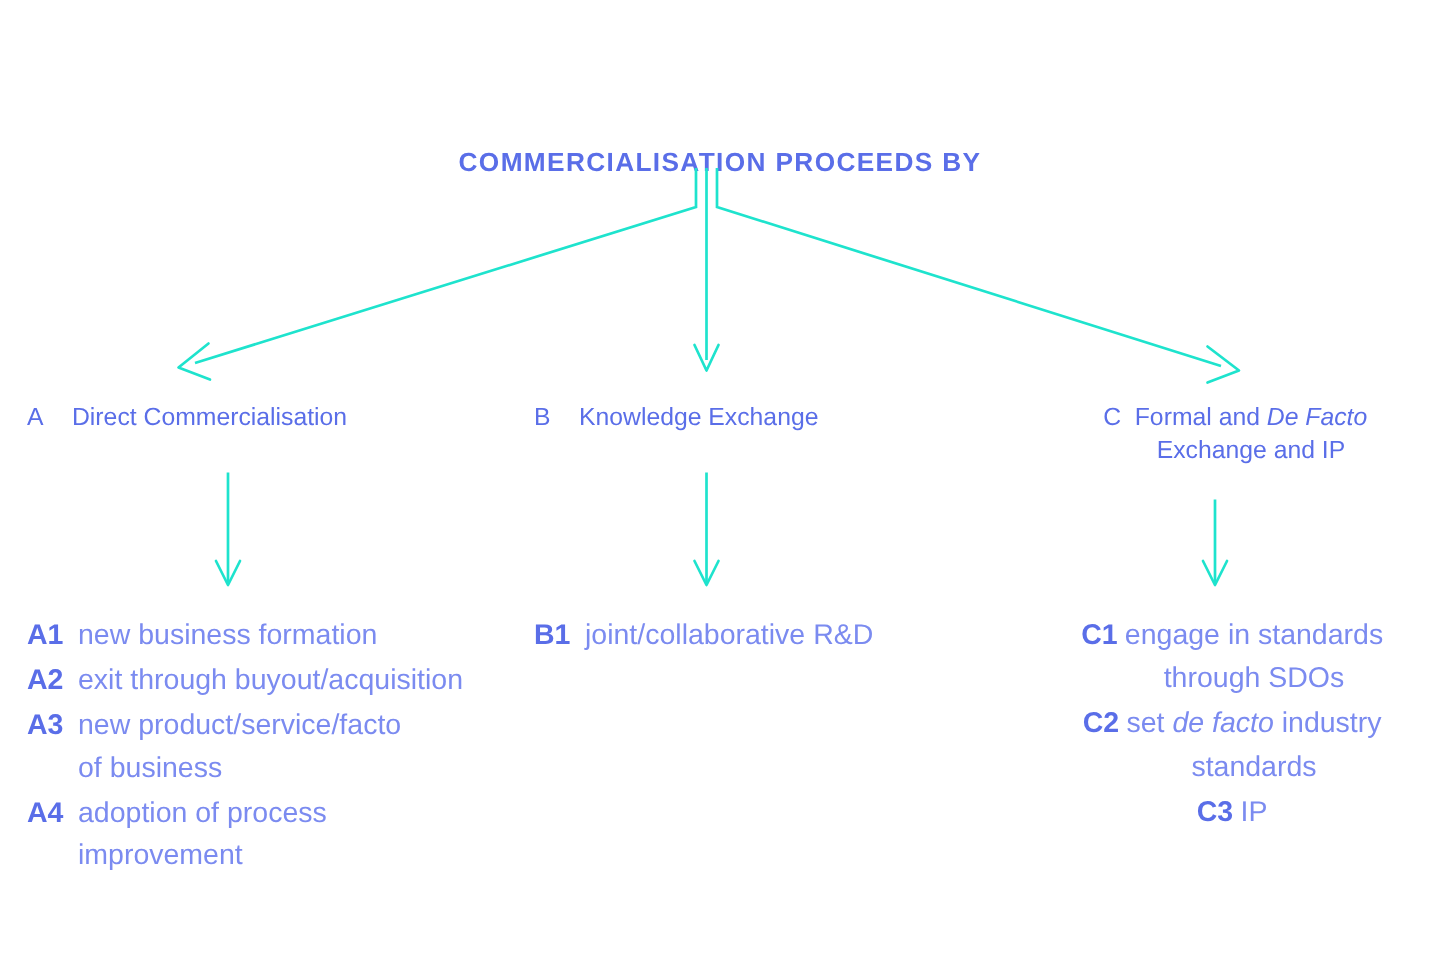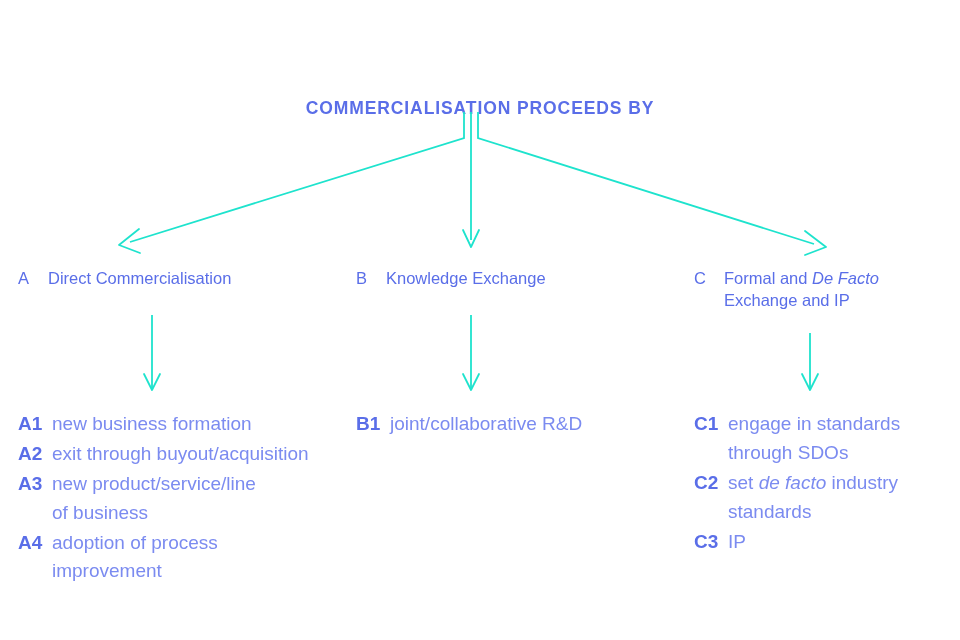--- a/index.html
+++ b/index.html
@@ -45,21 +45,21 @@
     white-space: nowrap;
     margin-top: 12px;
   }
 
   
   .branch {
     position: absolute;
   }
   .branch-a { left: 18px;  top: 268px; width: 320px; }
   .branch-b { left: 356px; top: 268px; width: 320px; }
-  .branch-c { left: 694px; top: 268px; width: 250px; }
+  .branch-c { left: 694px; top: 268px; width: 250px; text-align: center; }
 
   .branch-heading {
     font-size: 16.5px;
     font-weight: normal;
     color: #5a6ee8;
     line-height: 1.33;
     padding-left: 30px;
     text-indent: -30px;
   }
   .branch-heading .heading-letter {
@@ -137,21 +137,21 @@
       <span class="heading-letter">A</span><span>Direct Commercialisation</span>
     </div>
     <div class="item-list">
       <div class="list-item">
         <span class="item-code">A1</span><span class="item-text">new business formation</span>
       </div>
       <div class="list-item">
         <span class="item-code">A2</span><span class="item-text">exit through buyout/acquisition</span>
       </div>
       <div class="list-item">
-        <span class="item-code">A3</span><span class="item-text">new product/service/line
+        <span class="item-code">A3</span><span class="item-text">new product/service/facto
 of business</span>
       </div>
       <div class="list-item">
         <span class="item-code">A4</span><span class="item-text">adoption of process
 improvement</span>
       </div>
     </div>
   </div>
 
   <div class="branch branch-b">

